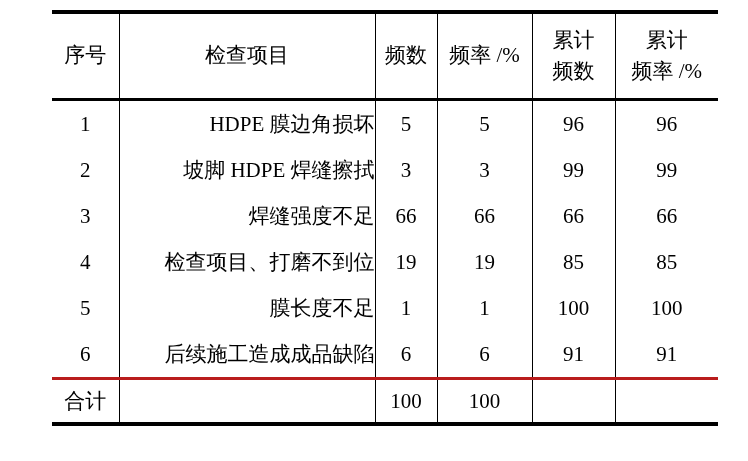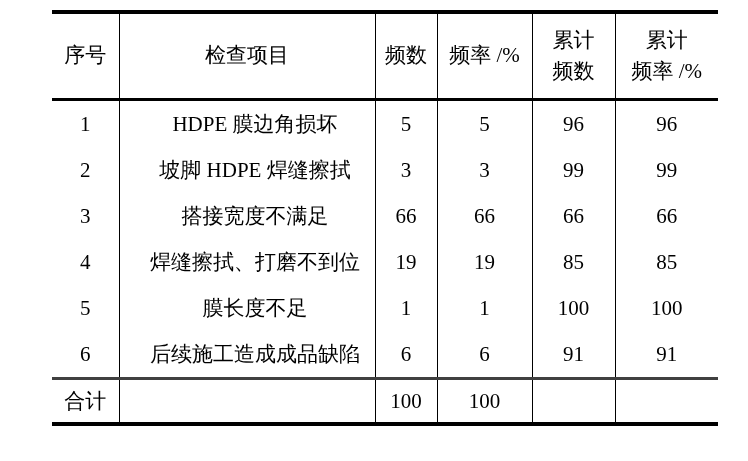--- a/index.html
+++ b/index.html
@@ -38,26 +38,26 @@
     height: 84px;
     line-height: 1.5;
     white-space: pre-line;
   }
   .freq-table tbody td {
     height: 46px;
     border-top: none;
     border-bottom: none;
   }
   .freq-table tfoot td {
-    border-top: 3px solid #404040;
+    border-top: 3px solid #b91c1c;
     border-bottom: 4px solid #000;
     height: 42px;
   }
   .freq-table td.item-cell {
-    text-align: center;
+    text-align: right;
     padding-left: 16px;
   }
 </style>
 </head>
 <body>
 
 <div class="page">
   <table class="freq-table">
     <colgroup>
       <col style="width:67px">
@@ -91,29 +91,29 @@
       <tr>
         <td>2</td>
         <td class="item-cell">坡脚 HDPE 焊缝擦拭</td>
         <td>3</td>
         <td>3</td>
         <td>99</td>
         <td>99</td>
       </tr>
       <tr>
         <td>3</td>
-        <td class="item-cell">搭接宽度不满足</td>
+        <td class="item-cell">焊缝强度不足</td>
         <td>66</td>
         <td>66</td>
         <td>66</td>
         <td>66</td>
       </tr>
       <tr>
         <td>4</td>
-        <td class="item-cell">焊缝擦拭、打磨不到位</td>
+        <td class="item-cell">检查项目、打磨不到位</td>
         <td>19</td>
         <td>19</td>
         <td>85</td>
         <td>85</td>
       </tr>
       <tr>
         <td>5</td>
         <td class="item-cell">膜长度不足</td>
         <td>1</td>
         <td>1</td>

